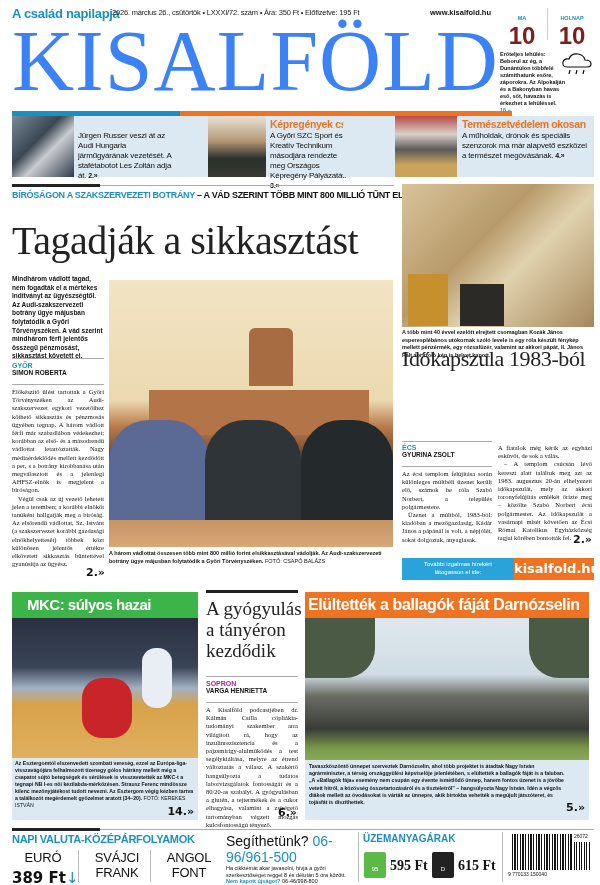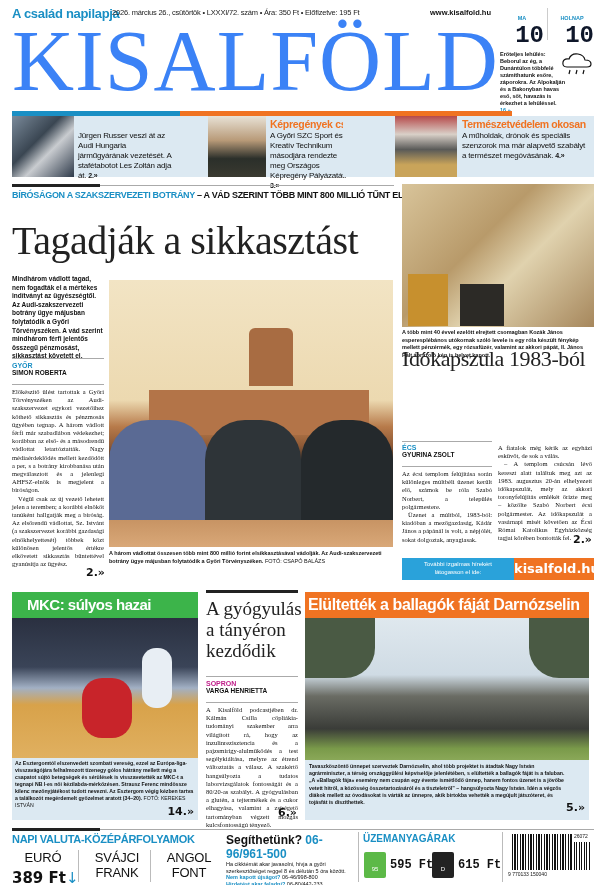--- a/index.html
+++ b/index.html
@@ -6,21 +6,21 @@
 body{width:600px;height:885px;background:#fff;font-family:"Liberation Sans",sans-serif;color:#111;position:relative;overflow:hidden}
 .abs{position:absolute}
 .blue{color:#1a8fc4}
 
 .tagline{left:12px;top:6px;font-size:13px;font-weight:bold;color:#1a8fc4;letter-spacing:-0.3px}
 .dateline{left:112px;top:8px;font-size:7.5px;color:#222;letter-spacing:-0.2px;white-space:nowrap}
 .url{left:430px;top:8px;font-size:7.5px;font-weight:bold}
 .masthead{left:12px;top:18px;font-family:"Liberation Serif",serif;font-size:86px;color:#3b82f6;letter-spacing:1px;line-height:86px}
 .weather{left:500px;top:6px;width:96px}
 .wlab{font-size:5.5px;font-weight:bold;color:#1a8fc4;text-align:center;width:44px;display:inline-block}
-.wnum{font-size:24px;font-weight:bold;color:#0f172a;width:44px;display:inline-block;text-align:right;font-family:Liberation Mono, monospace;line-height:24px}
+.wnum{font-size:24px;font-weight:bold;color:#7f1d1d;width:44px;display:inline-block;text-align:center;font-family:Liberation Sans, sans-serif;line-height:24px}
 .wsep{position:absolute;left:47px;top:2px;width:1px;height:32px;background:#ccc}
 .wtext{font-size:5.5px;line-height:7px;font-weight:bold;margin-top:3px}
 .cloud{position:absolute;right:2px;top:46px;width:34px;height:26px}
 
 .teaser-bar{top:111px;height:5px}
 .teaser{top:116px;height:61px;background:#dce9f2}
 .teaser .img{position:absolute;left:0;top:0;height:61px}
 .teaser h3{position:absolute;font-size:10.5px;font-weight:bold;letter-spacing:-0.3px;line-height:12px}
 .teaser p{position:absolute;font-size:8px;line-height:10px;letter-spacing:-0.2px}
 .pg{font-weight:bold;font-size:7px;color:#111}
@@ -46,25 +46,25 @@
 .sec-green{left:12px;top:592px;width:186px;height:26px;background:#3cb44a;color:#fff;font-size:15px;font-weight:bold;line-height:26px;padding-left:15px;letter-spacing:-0.5px}
 .sec-orange{left:305px;top:592px;width:284px;height:26px;background:#f07322;color:#fff;font-size:16px;font-weight:bold;line-height:26px;padding-left:3px;letter-spacing:-0.4px}
 .caption-box{background:#dce9f2}
 .fx-head{left:12px;top:833px;font-size:11px;font-weight:bold;color:#1a8fc4;letter-spacing:-0.3px}
 .fx-col{top:850px;width:62px;text-align:center}
 .fx-label{font-size:13px;letter-spacing:-0.2px}
 .fx-val{font-size:15px;font-weight:bold;font-family:"DejaVu Sans",sans-serif;margin-top:4px;white-space:nowrap}
 .fx-val .arrow{color:#1a8fc4;font-weight:normal}
 .vsep{width:1px;background:#bbb}
 .help{left:226px;top:833px;width:132px}
-.help-t{font-size:12px;font-weight:bold}
+.help-t{font-size:14px;font-weight:normal}
 .help-s{font-size:5.5px;line-height:6.5px}
 .fuel-head{left:363px;top:833px;font-size:10px;font-weight:bold;color:#1a8fc4}
 .fuel-icon{width:22px;height:26px;border-radius:2px}
-.fuel-price{font-size:12px;font-weight:bold;font-family:Liberation Mono, monospace}
+.fuel-price{font-size:14px;font-weight:bold;font-family:Liberation Serif, serif}
 .barcode{left:508px;top:828px;width:84px;height:52px}
 </style>
 </head>
 <body>
 
 <div class="abs tagline">A család napilapja</div>
 <div class="abs dateline">2026. március 26., csütörtök • LXXXI/72. szám • Ára: 350 Ft • Előfizetve: 195 Ft</div>
 <div class="abs url">www.kisalfold.hu</div>
 <div class="abs masthead">KISALFÖLD</div>
 
@@ -94,21 +94,21 @@
 <div class="abs teaser" style="left:180px;width:163px">
   <div class="img" style="left:28px;width:58px;background:linear-gradient(180deg,#e8e2d6,#b89a78 40%,#2b2f2a 70%,#3a3a30);"></div>
   <h3 style="left:90px;top:2px;color:#f07322;white-space:nowrap">Képregények csatája</h3>
   <p style="left:90px;top:15px;width:80px"><span>A Győri SZC Sport és Kreatív Technikum másodjára rendezte meg Országos Képregény Pályázatát.</span> <span class="pg">3.»</span></p>
 </div>
 <div class="abs teaser" style="left:343px;width:169px;background:#dce9f2">
   <div class="img" style="left:52px;width:62px;background:linear-gradient(180deg,#b64a4a 0%,#d9d0c8 30%,#5a5a58 55%,#c9a45a 80%);"></div>
 </div>
 <div class="abs" style="left:460px;top:116px;width:134px;height:61px;background:#dce9f2">
   <h3 style="position:absolute;left:2px;top:2px;color:#f07322;font-size:10.5px;font-weight:bold;letter-spacing:-0.4px;white-space:nowrap">Természetvédelem okosan</h3>
-  <p style="position:absolute;left:2px;top:15px;width:128px;font-size:8px;line-height:10px;letter-spacing:-0.2px"><span>A műholdak, drónok és speciális szenzorok ma már alapvető szabályt a természet megóvásának.</span> <span class="pg">4.»</span></p>
+  <p style="position:absolute;left:2px;top:15px;width:128px;font-size:8px;line-height:10px;letter-spacing:-0.2px"><span>A műholdak, drónok és speciális szenzorok ma már alapvető eszközei a természet megóvásának.</span> <span class="pg">4.»</span></p>
 </div>
 
 <div class="abs rule-dark" style="left:12px;top:184px;width:88px"></div>
 <div class="abs rule-light" style="left:100px;top:185px;width:294px"></div>
 <div class="abs kicker"><span class="blue">BÍRÓSÁGON A SZAKSZERVEZETI BOTRÁNY</span><span> – A VÁD SZERINT TÖBB MINT 800 MILLIÓ TŰNT EL</span></div>
 <div class="abs headline">Tagadják a sikkasztást</div>
 
 <div class="abs lead-intro">Mindhárom vádlott tagad, nem fogadták el a mértékes indítványt az ügyészségtől. Az Audi-szakszervezeti botrány ügye májusban folytatódik a Győri Törvényszéken. A vád szerint mindhárom férfi jelentős összegű pénzmosást, sikkasztást követett el.</div>
 <div class="abs rule-light" style="left:12px;top:358px;width:92px"></div>
 <div class="abs" style="left:12px;top:362px">

